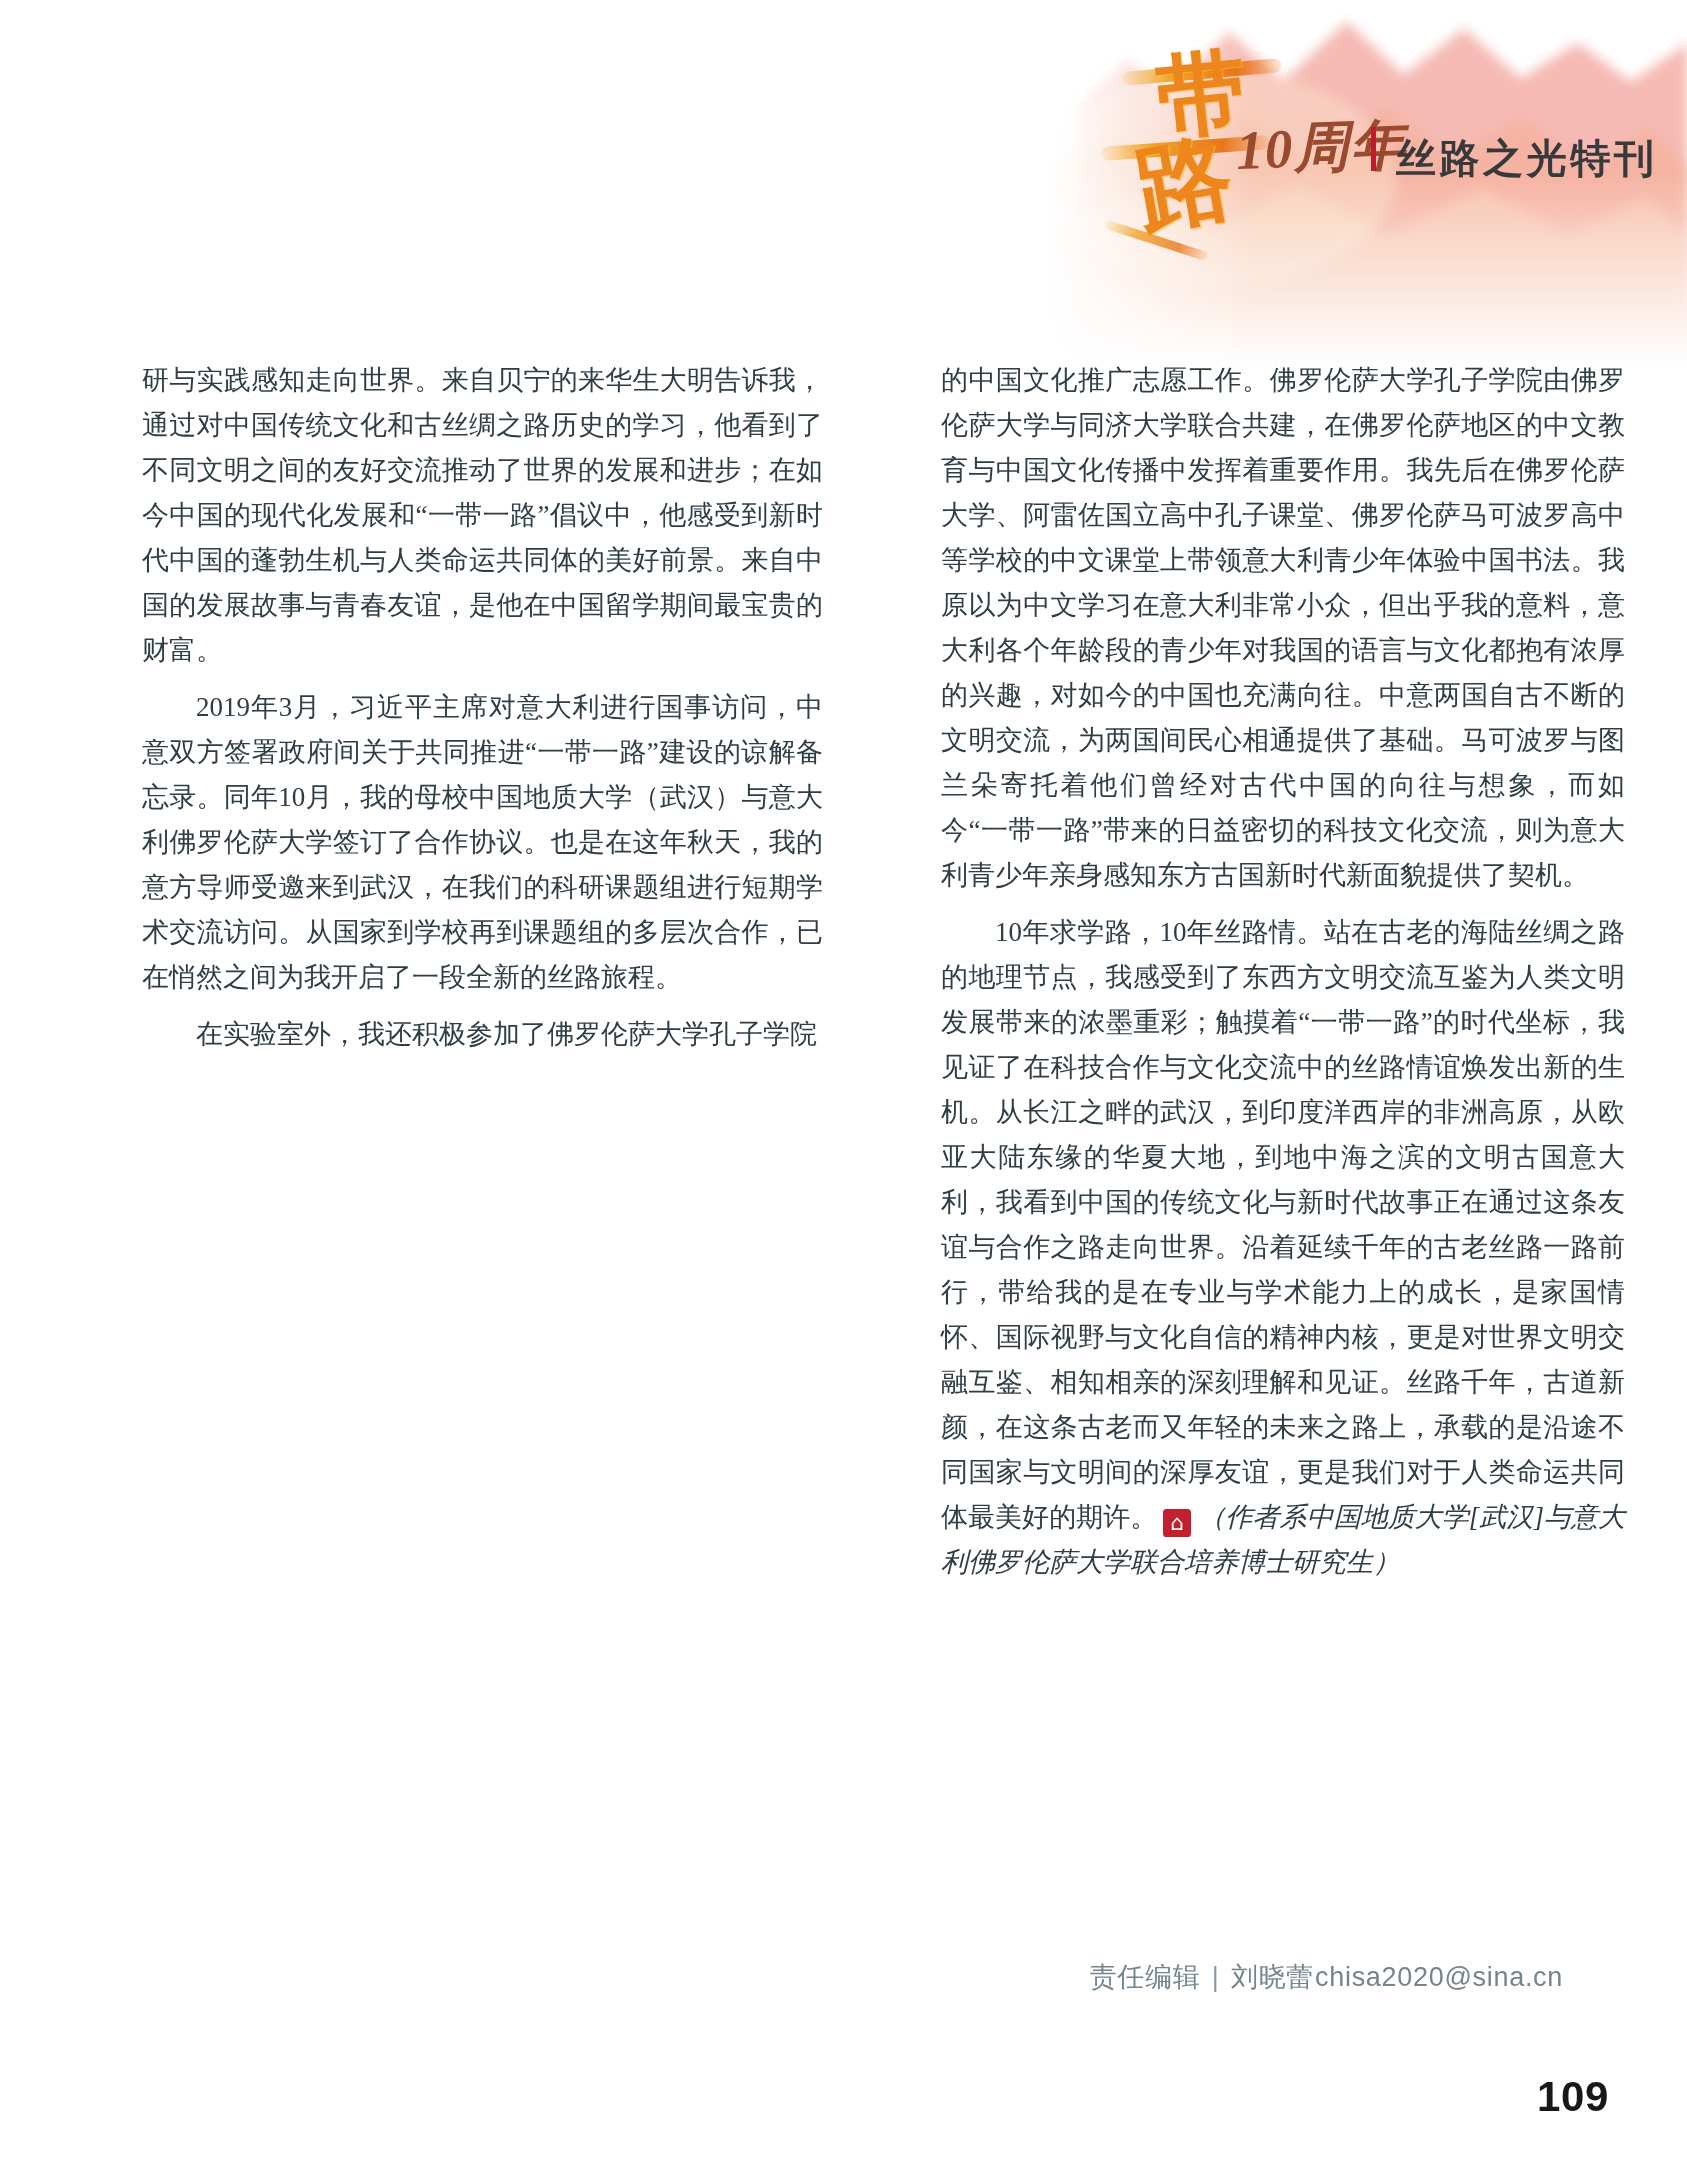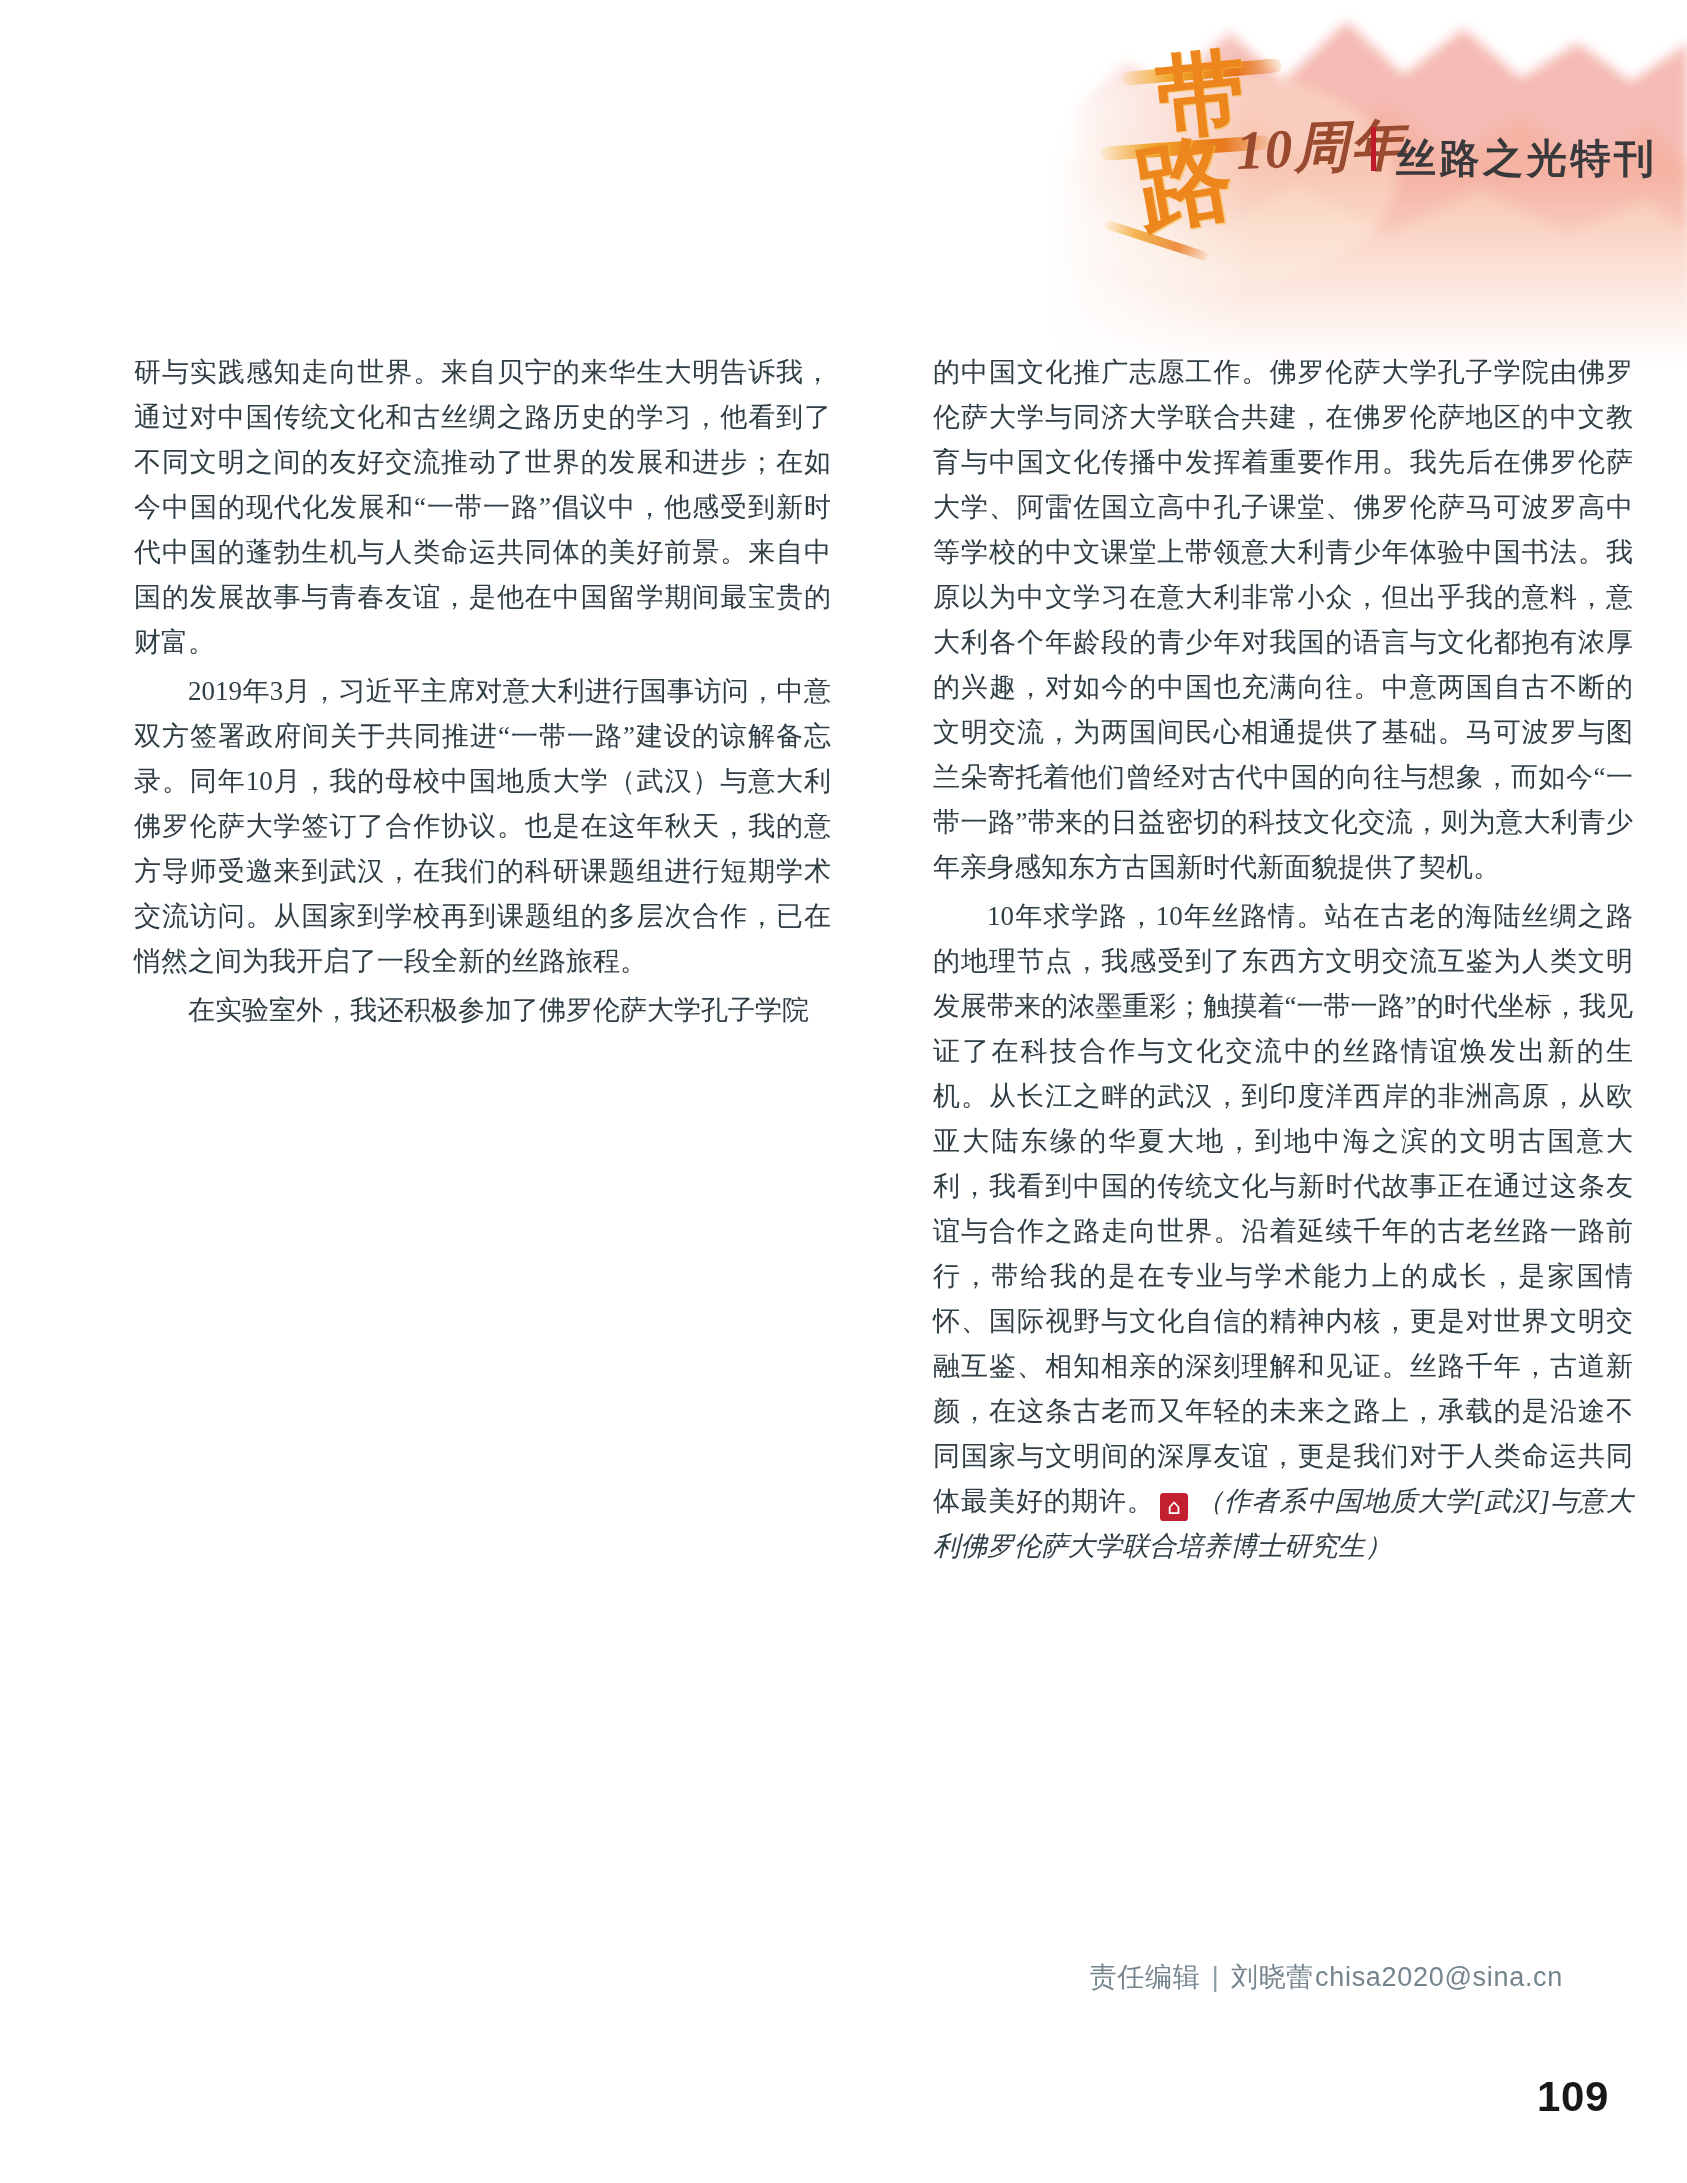--- a/index.html
+++ b/index.html
@@ -37,21 +37,21 @@
     letter-spacing:3.6px; font-family:"Liberation Sans","DejaVu Sans",sans-serif;
   }
 
   
   .col {
     position:absolute; top:346px; font-size:27px; line-height:45px; color:#2f3e45;
     text-align:justify;
   }
   .colL { left:130px;  width:705px; }
   .colR { left:929px; width:708px; }
-  .para { margin:4px; text-indent:2em; word-break:break-all; }
+  .para { margin:12px; text-indent:2em; word-break:break-all; }
   .para.lead { text-indent:0; }
   .heading {
     margin:36px 0 57px; font-size:31px; line-height:41px; letter-spacing:2.1px;
     color:#f26a52; text-align:center; font-weight:bold; text-indent:0;
     font-family:"Liberation Sans","DejaVu Sans",sans-serif;
   }
   .endmark {
     display:inline-block; width:28.4px; height:28.4px; background:#c2202f; border-radius:3.6px;
     color:#ffffff; font-size:21.3px; line-height:28.4px; text-align:center; text-indent:0;
     vertical-align:-3.6px; margin:0 7.1px 0 5.7px;

